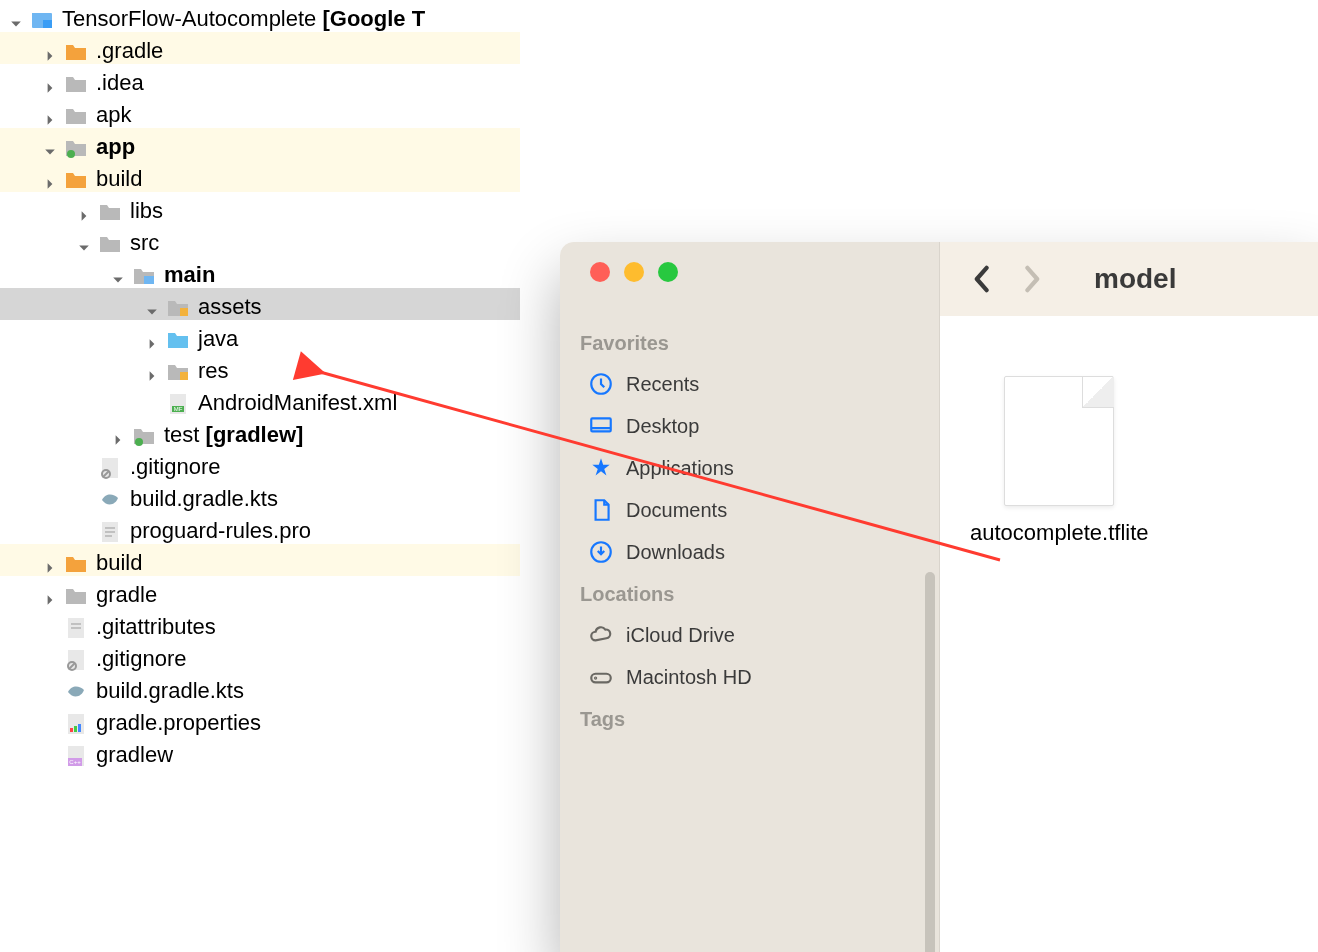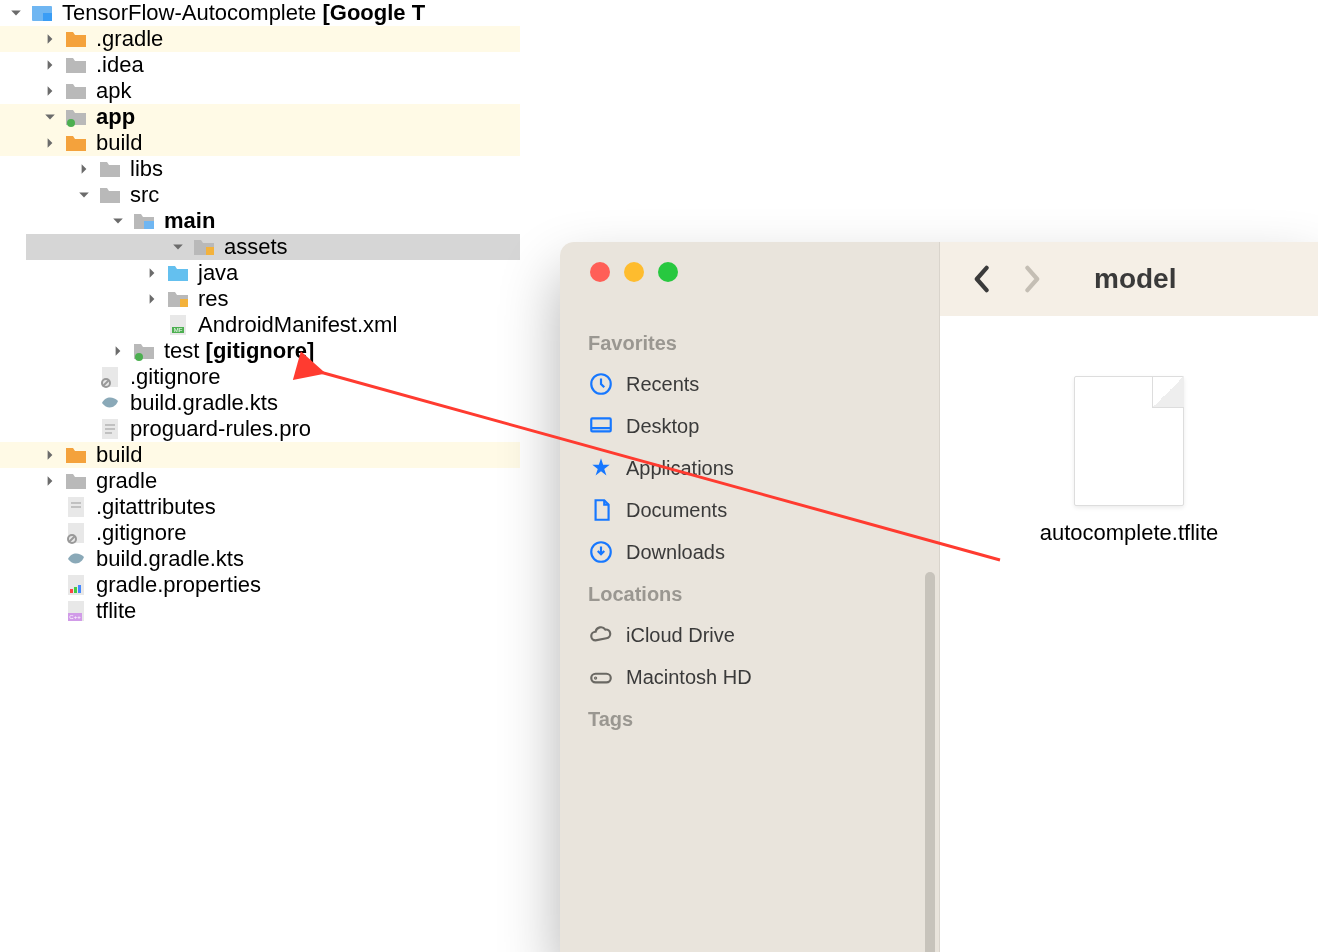--- a/index.html
+++ b/index.html
@@ -1,54 +1,54 @@
 <!DOCTYPE html>
 <html><head>
 <meta charset="utf-8">
 <style>
   * { margin: 0; padding: 0; box-sizing: border-box; }
   body { font-family: -apple-system, BlinkMacSystemFont, "Segoe UI", sans-serif; font-size: 22px; background: #fff; position: relative; width: 1318px; height: 952px; overflow: hidden; }
   .tree { width: 520px; overflow: hidden; }
-  .tree-row { display: flex; align-items: center; height: 26px; white-space: nowrap; cursor: default; }
+  .tree-row { display: flex; align-items: flex-end; height: 32px; white-space: nowrap; cursor: default; }
   .tree-row.highlighted { background: #fffae6; padding-left: 42px; }
-  .tree-row.selected { background: #d6d6d6; margin-left: 26px; }
+  .tree-row.selected { background: #d6d6d6; }
   .arrow { width: 16px; height: 16px; flex: 0 0 16px; margin-right: 6px; display: inline-flex; align-items: center; justify-content: center; }
   .arrow svg { width: 12px; height: 12px; fill: #6b6b6b; }
   .arrow.placeholder { visibility: hidden; }
   .icon { width: 24px; height: 24px; flex: 0 0 24px; margin-right: 8px; display: inline-flex; align-items: center; justify-content: center; }
   .bold { font-weight: 700; }
   .indent-0 { padding-left: 8px; }
   .indent-1 { padding-left: 42px; }
   .indent-2 { padding-left: 76px; }
   .indent-3 { padding-left: 110px; }
   .indent-4 { padding-left: 144px; }
 
   
   .finder { position: absolute; left: 560px; top: 242px; width: 758px; height: 710px; border-radius: 14px 0 0 0; background: #fff; box-shadow: 0 30px 60px rgba(0,0,0,0.3); overflow: hidden; display: flex; }
   .finder-sidebar { width: 380px; background: #e9e4dc; border-right: 1px solid #d9d4cc; display: flex; flex-direction: column; padding-top: 20px; position:relative; }
   .traffic { display: flex; gap: 14px; padding-left: 30px; margin-bottom: 40px; }
   .traffic span { width: 20px; height: 20px; border-radius: 50%; display: inline-block; }
   .tl-close { background: #ff5f57; }
   .tl-min { background: #febc2e; }
   .tl-max { background: #28c840; }
-  .sb-heading { color: #9a9791; font-size: 20px; font-weight: 700; padding: 10px 28px 8px; }
+  .sb-heading { color: #9a9791; font-size: 20px; font-weight: 700; padding: 10px 20px 8px; }
   .sb-item { display: flex; align-items: center; gap: 12px; padding: 8px 28px; font-size: 20px; color: #3a3a3a; cursor: default; }
   .sb-icon { width: 26px; height: 26px; flex: 0 0 26px; display: inline-flex; align-items:center; justify-content:center; }
   .sb-icon svg { stroke: #1677ff; fill: none; stroke-width: 2; }
   .sb-icon.gray svg { stroke: #6a6863; }
   .scrollbar { position:absolute; right:4px; top:330px; width:10px; height:570px; background:#c7c3bb; border-radius:5px; }
   .tag-dot { width: 18px; height: 18px; border-radius: 50%; background: #ff3b30; }
 
   .finder-main { flex: 1; display: flex; flex-direction: column; }
   .finder-toolbar { height: 74px; background: #f5efe6; display: flex; align-items: center; padding: 16px 30px; gap: 30px; }
   .nav-btn { width: 22px; height: 30px; display:inline-flex; align-items:center; justify-content:center; cursor:default; }
   .nav-btn svg { width: 18px; height: 28px; stroke: #3a3a3a; stroke-width: 3; fill: none; stroke-linecap:round; stroke-linejoin:round; }
   .nav-btn.disabled svg { stroke: #c4beb4; }
   .finder-title { font-size: 28px; font-weight: 700; color: #3a3a3a; margin-left: 20px; }
-  .finder-content { flex:1; padding: 60px 30px; display:flex; flex-direction:column; align-items:center; }
+  .finder-content { flex:1; padding: 60px 30px; display:flex; flex-direction:column; align-items:flex-start; }
   .file-icon-large { width: 110px; height: 130px; position:relative; }
   .file-icon-large .sheet { position:absolute; inset:0; background:#fff; border:1px solid #ddd; border-radius:2px; box-shadow: 0 2px 4px rgba(0,0,0,0.08); }
   .file-icon-large .fold { position:absolute; right:0; top:0; width:32px; height:32px; background: linear-gradient(135deg, transparent 50%, #eee 50%); border-left:1px solid #ddd; border-bottom:1px solid #ddd; }
   .file-label { margin-top: 14px; font-size: 22px; text-align:center; max-width:180px; word-break: break-word; }
 
   .arrow-annot { position:absolute; left:0; top:0; pointer-events:none; }
 </style>
 </head>
 <body>
 
@@ -245,21 +245,21 @@
         <svg viewBox="0 0 10 10">
           <path d="M3 1 L7 5 L3 9 Z"></path>
         </svg>
       </span>
     <span class="icon">
         <svg viewBox="0 0 24 24">
           <path d="M2 5h7l2 3h11v12H2z" fill="#b9b9b9"></path>
           <circle cx="7" cy="18" r="4" fill="#4caf50"></circle>
         </svg>
       </span>
-    <span><span>test </span><span class="bold">[gitignore]</span></span>
+    <span><span>test </span><span class="bold">[gradlew]</span></span>
   </div>
 
   <div class="tree-row indent-2">
     <span class="arrow placeholder"></span>
     <span class="icon">
         <svg viewBox="0 0 24 24">
           <rect x="4" y="2" width="16" height="20" fill="#e8e8e8"></rect>
           <circle cx="8" cy="18" r="4" fill="none" stroke="#999" stroke-width="2"></circle>
           <line x1="5" y1="21" x2="11" y2="15" stroke="#999" stroke-width="2"></line>
         </svg>
@@ -367,21 +367,21 @@
 
   <div class="tree-row indent-1">
     <span class="arrow placeholder"></span>
     <span class="icon">
         <svg viewBox="0 0 24 24">
           <rect x="4" y="2" width="16" height="20" fill="#e8e8e8"></rect>
           <rect x="4" y="14" width="14" height="8" fill="#d19be8"></rect>
           <text x="11" y="20" font-size="6" text-anchor="middle" fill="#fff">C++</text>
         </svg>
       </span>
-    <span>tflite</span>
+    <span>gradlew</span>
   </div>
 
 </div>
 
 <div class="finder">
   <div class="finder-sidebar">
     <div class="traffic">
       <span class="tl-close"></span>
       <span class="tl-min"></span>
       <span class="tl-max"></span>

